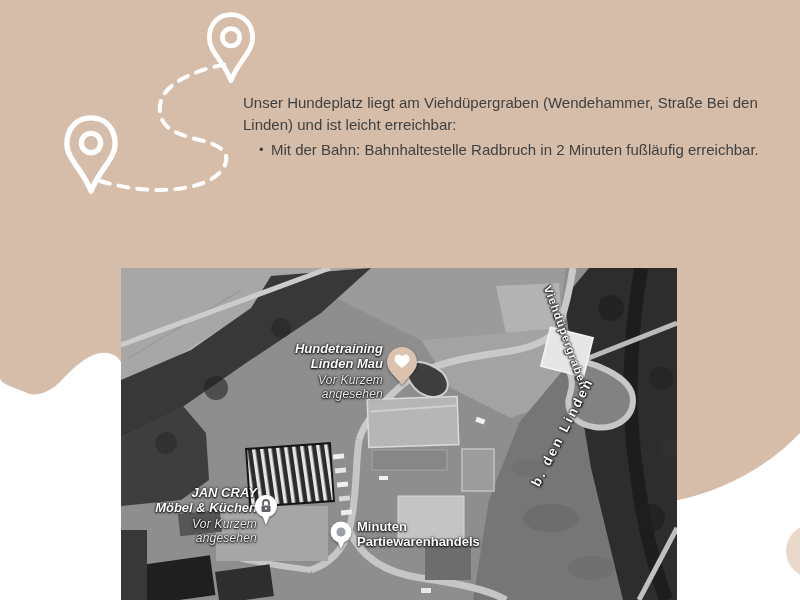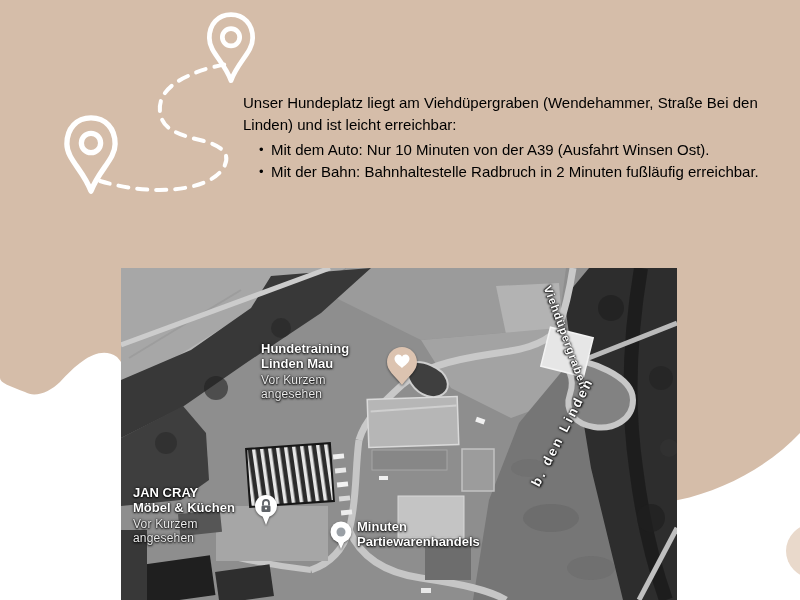--- a/index.html
+++ b/index.html
@@ -8,34 +8,34 @@
     font-family:"Liberation Sans",sans-serif;color:#2d2d2d;
   }
   .bg-svg{position:absolute;left:0;top:0;width:800px;height:600px;display:block;}
 
   
   .deco-pin{position:absolute;}
   .deco-pin svg{display:block;width:100%;height:100%;}
   .deco-route{position:absolute;left:60px;top:50px;width:185px;height:150px;}
 
   
-  .intro{position:absolute;left:243px;top:92px;width:516px;font-size:15px;line-height:22px;color:#000000;}
+  .intro{position:absolute;left:243px;top:92px;width:516px;font-size:15px;line-height:22px;color:#404040;}
   .intro p{margin:0 0 3px 0;}
   .intro ul{margin:0;padding:0 0 0 16px;list-style:none;}
   .intro li{position:relative;padding-left:12px;}
   .intro li::before{content:"•";position:absolute;left:0;top:0;font-size:13px;}
 
   
   .map{position:absolute;left:121px;top:268px;width:556px;height:332px;overflow:hidden;background:#8e8e8e;}
   .map svg.canvas{position:absolute;left:0;top:0;display:block;}
 
   .map-label{position:absolute;color:#ffffff;font-weight:bold;font-size:13px;line-height:1.15;
     text-shadow:0 1px 2px rgba(0,0,0,.95),0 0 3px rgba(0,0,0,.8),0 0 1px rgba(0,0,0,.9);}
   .map-label .status{font-weight:normal;font-size:12px;color:#ededed;margin-top:2px;letter-spacing:.2px;}
-  .ta-r{text-align:left;}
+  .ta-r{text-align:right;font-style:italic;}
   .map-pin{position:absolute;}
   .map-pin svg{display:block;width:100%;height:100%;filter:drop-shadow(0 1px 1px rgba(0,0,0,.5));}
 
   .street-label{position:absolute;color:#fbfbfb;font-weight:bold;white-space:nowrap;
     text-shadow:0 0 2px #000,0 1px 2px #000,0 0 3px rgba(0,0,0,.8);}
   .street-a{left:432px;top:16px;font-size:11.5px;letter-spacing:1px;transform:rotate(70deg);transform-origin:0 0;}
   .street-b{left:414px;top:210px;font-size:13.5px;letter-spacing:2.5px;transform:rotate(-63deg);transform-origin:0 50%;}
 </style>
 </head>
 <body>
@@ -66,21 +66,20 @@
   <div class="deco-pin" style="left:62px;top:115px;width:58px;height:81px;">
     <svg viewBox="0 0 60 84">
       <path d="M30,3 C15,3 5,14 5,30 C5,46 22,57 30,79 C38,57 55,46 55,30 C55,14 45,3 30,3 Z" fill="none" stroke="#ffffff" stroke-width="5.5" stroke-linejoin="round"></path>
       <circle cx="30" cy="29" r="10" fill="none" stroke="#ffffff" stroke-width="5.5"></circle>
     </svg>
   </div>
 
   <div class="intro">
     <p>Unser Hundeplatz liegt am Viehdüpergraben (Wendehammer, Straße Bei den Linden) und ist leicht erreichbar:</p>
     <ul>
-      <li>Mit dem Auto: Nur 10 Minuten von der A39 (Ausfahrt Winsen Ost).</li>
       <li>Mit der Bahn: Bahnhaltestelle Radbruch in 2 Minuten fußläufig erreichbar.</li>
     </ul>
   </div>
 
   <div class="map">
     <svg class="canvas" width="556" height="332" viewBox="0 0 556 332">
       <defs>
         <pattern id="ribs" width="8" height="8" patternUnits="userSpaceOnUse" patternTransform="rotate(-4)">
           <rect width="8" height="8" fill="#2b2b2b"></rect>
           <rect width="3.5" height="8" fill="#e6e6e6"></rect>

